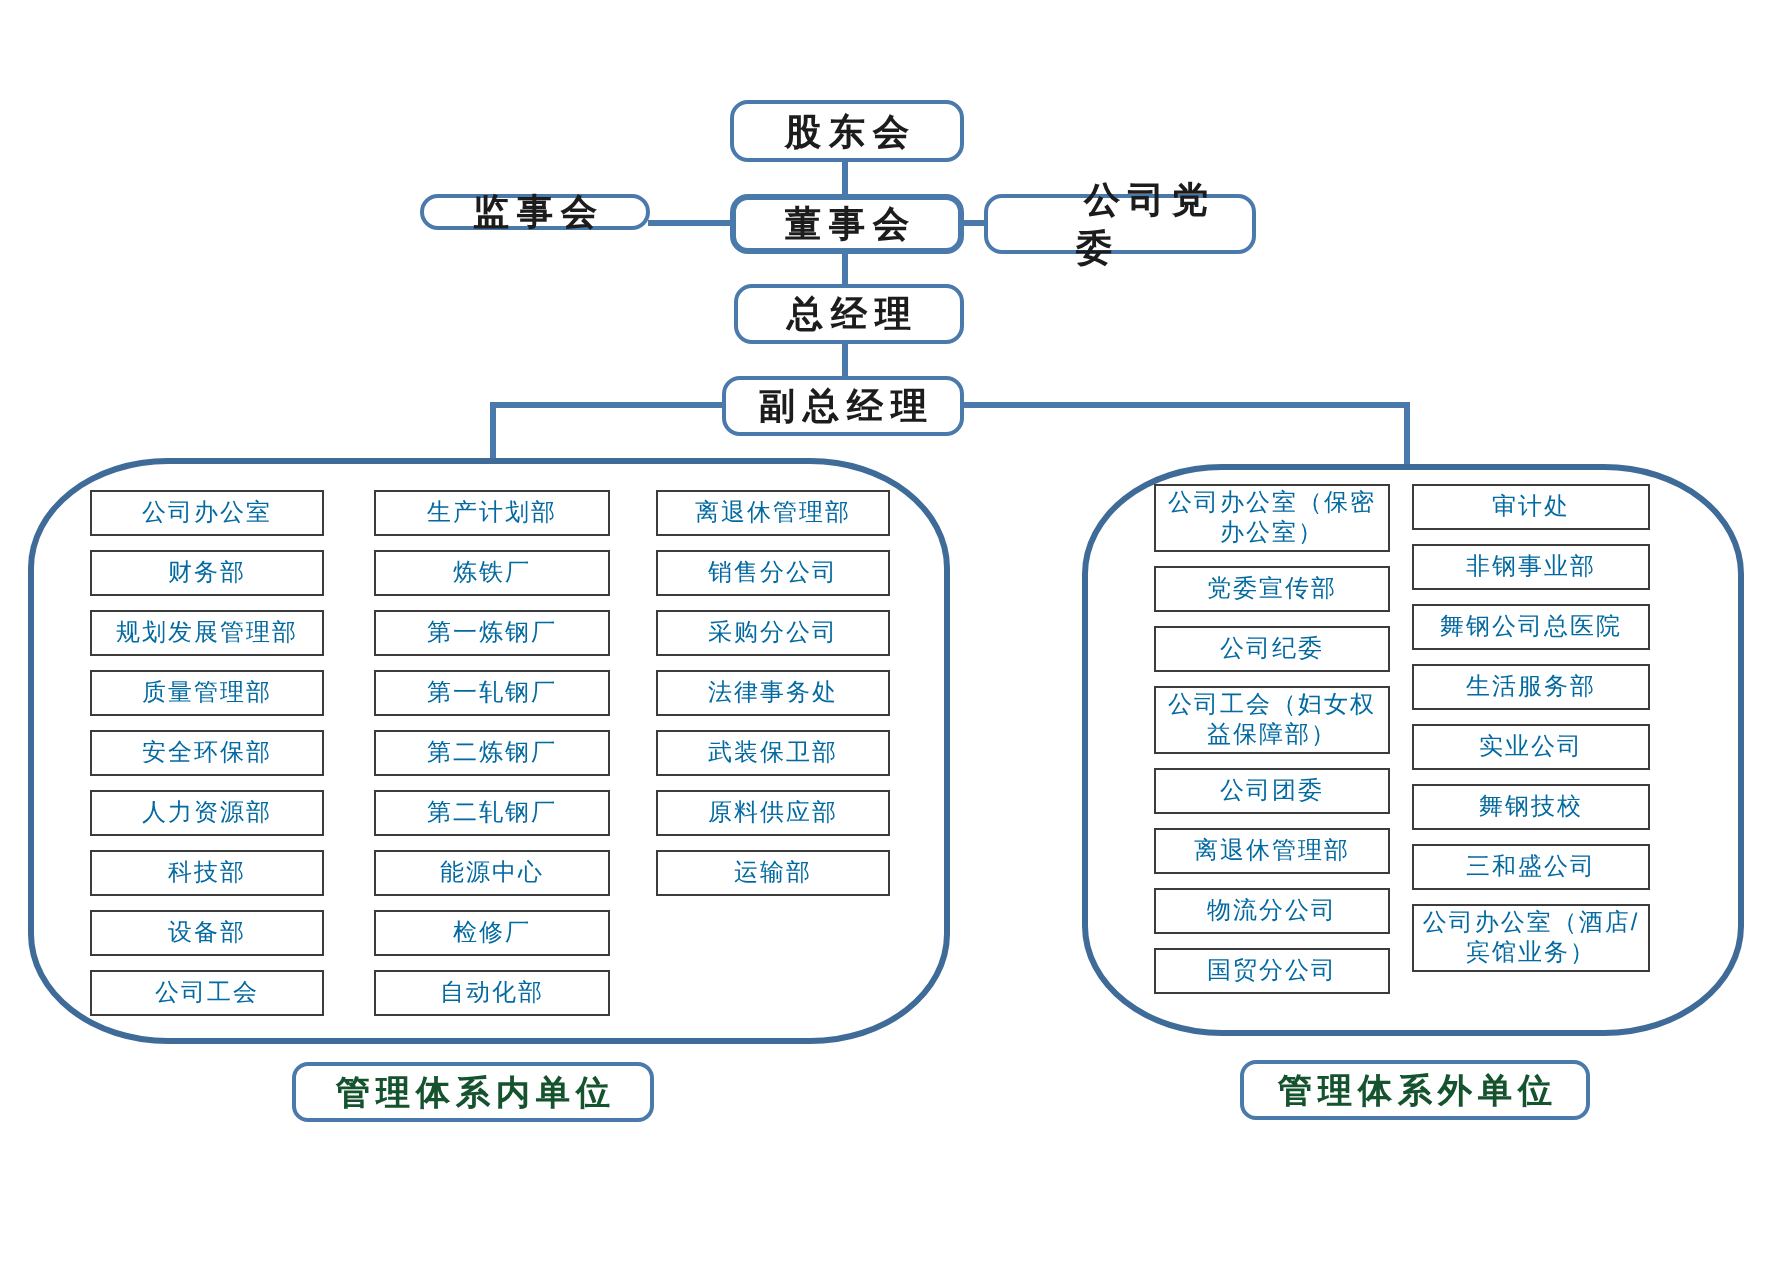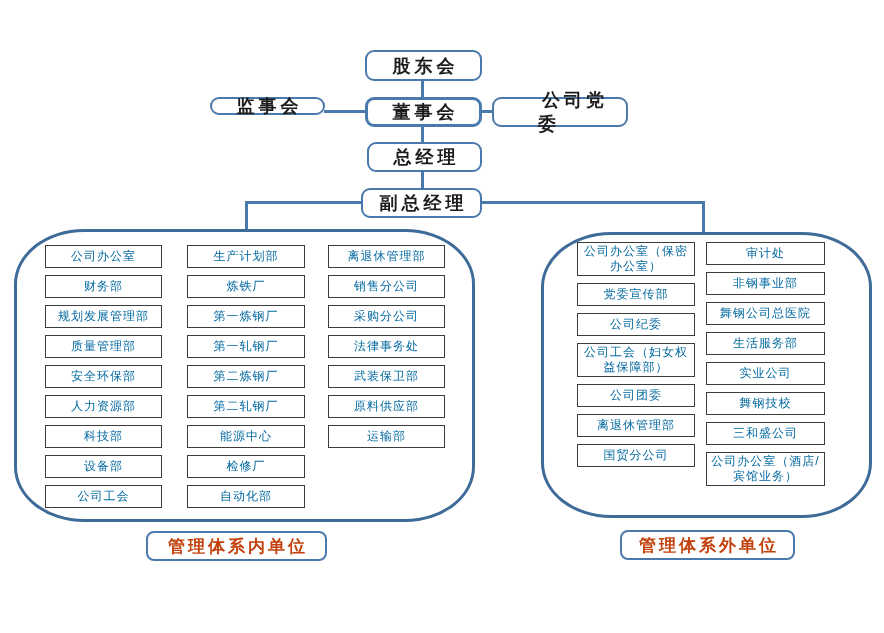--- a/index.html
+++ b/index.html
@@ -27,21 +27,21 @@
   .dept-box{
     border:1.5px solid #3c3c3c;background:#fff;min-height:23px;
     display:flex;align-items:center;justify-content:center;
     font-size:12px;letter-spacing:1px;color:#0369a1;box-sizing:border-box;
     text-align:center;line-height:1.25;padding:1px 3px;
   }
   
   .glabel{
     position:absolute;display:flex;align-items:center;justify-content:center;
     border:2.5px solid #4a79ab;border-radius:8px;font-size:17px;font-weight:600;
-    letter-spacing:3px;color:#c2410c;box-sizing:border-box;background:#fff;z-index:4;
+    letter-spacing:3px;color:#14532d;box-sizing:border-box;background:#fff;z-index:4;
     text-indent:3px;
   }
 </style>
 </head>
 <body>
 
 <div class="canvas">
 
   <div class="tnode" style="left:365px;top:50px;width:117px;height:31px;">股东会</div>
 
@@ -99,20 +99,21 @@
       <div class="dept-box">原料供应部</div>
       <div class="dept-box">运输部</div>
     </div>
   <div class="col" style="left:577px;top:242px;width:118px;">
       <div class="dept-box">公司办公室（保密办公室）</div>
       <div class="dept-box">党委宣传部</div>
       <div class="dept-box">公司纪委</div>
       <div class="dept-box">公司工会（妇女权益保障部）</div>
       <div class="dept-box">公司团委</div>
       <div class="dept-box">离退休管理部</div>
+      <div class="dept-box">物流分公司</div>
       <div class="dept-box">国贸分公司</div>
     </div>
   <div class="col" style="left:706px;top:242px;width:119px;">
       <div class="dept-box">审计处</div>
       <div class="dept-box">非钢事业部</div>
       <div class="dept-box">舞钢公司总医院</div>
       <div class="dept-box">生活服务部</div>
       <div class="dept-box">实业公司</div>
       <div class="dept-box">舞钢技校</div>
       <div class="dept-box">三和盛公司</div>

